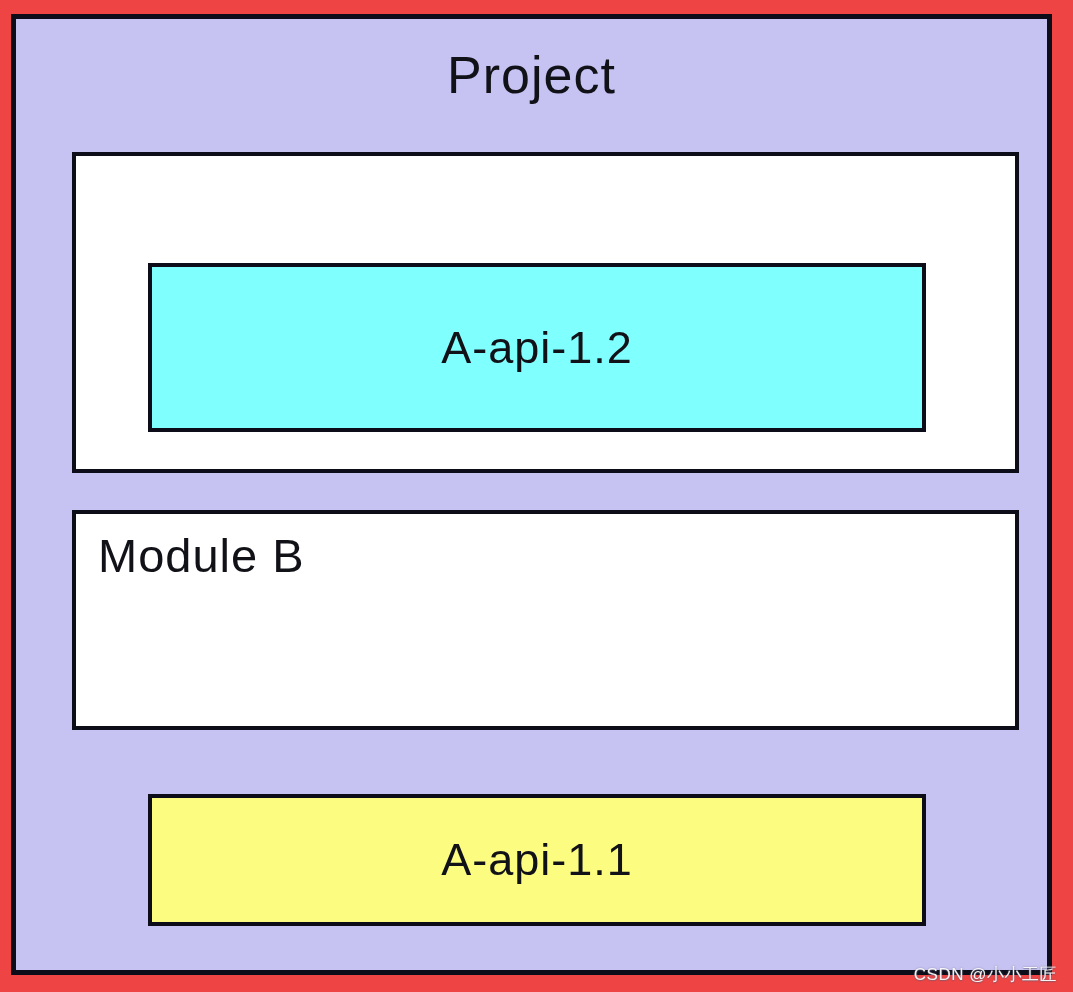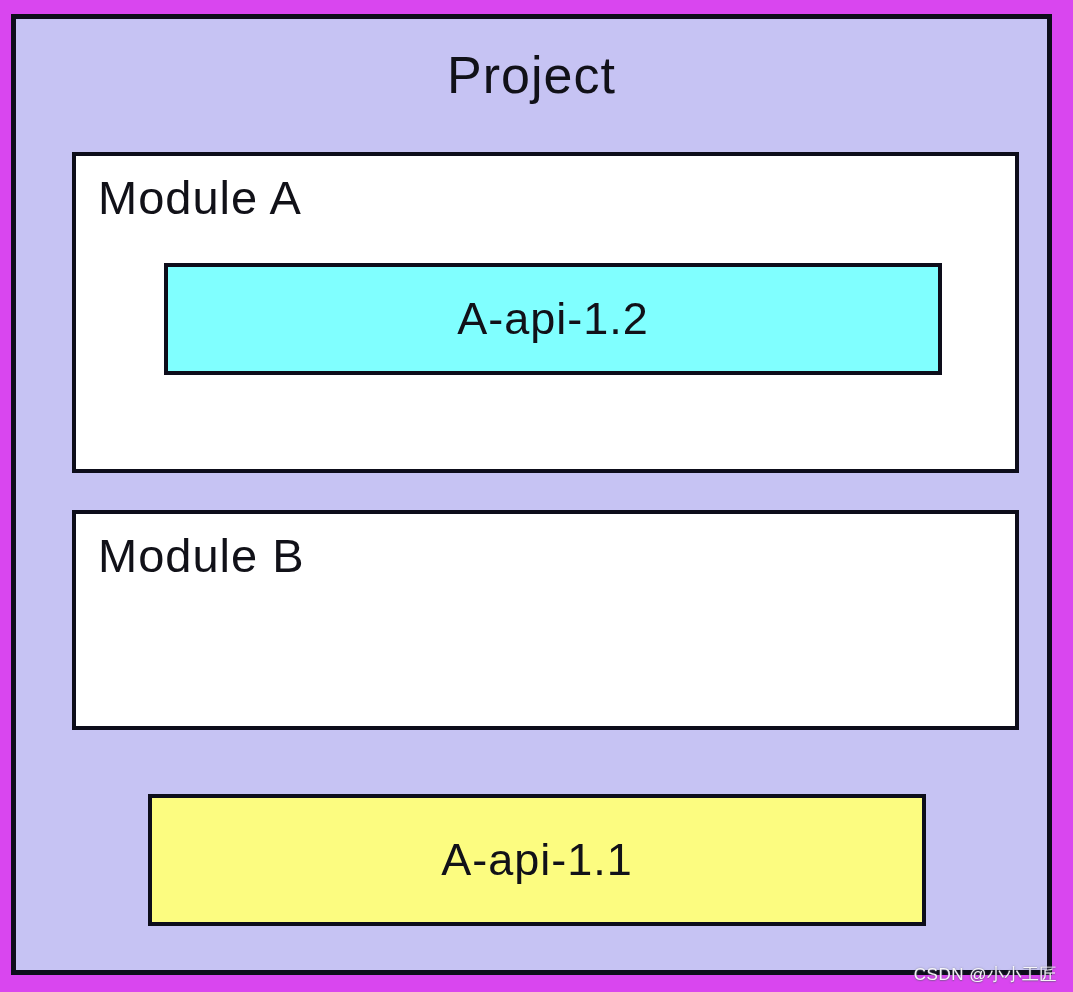--- a/index.html
+++ b/index.html
@@ -5,21 +5,21 @@
   html, body {
     margin: 0;
     padding: 0;
     background: #ffffff;
     font-family: "Liberation Sans", sans-serif;
   }
   .stage {
     position: relative;
     width: 1073px;
     height: 992px;
-    background: #d946ef;
+    background: #ef4444;
     overflow: hidden;
   }
   .project-box {
     position: absolute;
     left: 11px;
     top: 14px;
     width: 1041px;
     height: 961px;
     box-sizing: border-box;
     background: var(--project-fill, #c6c3f3);
@@ -61,24 +61,24 @@
     border: 4px solid var(--border, #0d0d1a);
     display: flex;
     align-items: center;
     justify-content: center;
     font-size: 45px;
     font-weight: 500;
     color: #111118;
     letter-spacing: 1px;
   }
   .api-chip.cyan {
-    left: 88px;
+    left: 72px;
     top: 107px;
     width: 778px;
-    height: 112px;
+    height: 169px;
     background: var(--api-cyan, #80ffff);
   }
   .api-chip.yellow {
     left: 132px;
     top: 775px;
     width: 778px;
     height: 132px;
     background: var(--api-yellow, #fcfc80);
   }
   .watermark {
@@ -96,21 +96,20 @@
 </head>
 <body>
 
 <div class="stage">
 
   <div class="project-box">
 
     <div class="project-title">Project</div>
 
     <div class="module-box module-a">
-      <div class="module-label">Module A</div>
       <div class="api-chip cyan">A-api-1.2</div>
     </div>
 
     <div class="module-box module-b">
       <div class="module-label">Module B</div>
     </div>
 
     <div class="api-chip yellow">A-api-1.1</div>
 
   </div>

